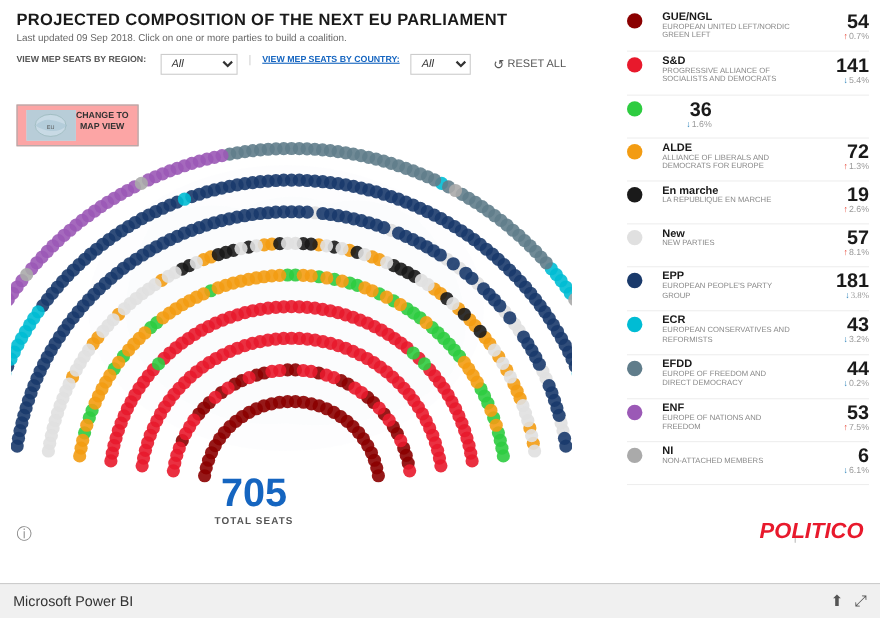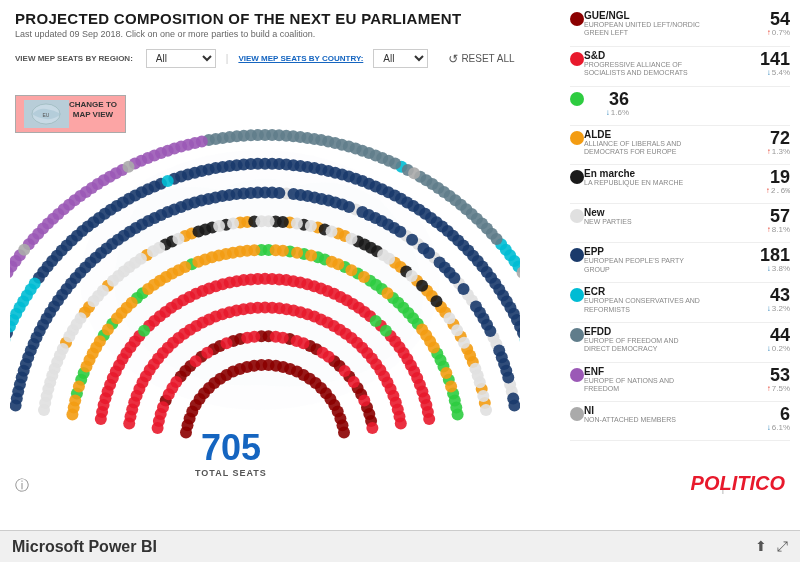--- a/index.html
+++ b/index.html
@@ -6,61 +6,61 @@
     body { font-family: 'Segoe UI', Arial, sans-serif; background: #fff; width: 800px; height: 562px; overflow: hidden; position: relative; }
 
     #main-container { width: 800px; height: 530px; background: #fff; position: relative; }
 
     
     #header { padding: 10px 15px 4px 15px; }
     #title { font-size: 15px; font-weight: 700; color: #1a1a1a; letter-spacing: 0.3px; }
     #subtitle { font-size: 9px; color: #666; margin-top: 2px; }
 
     
-    #controls { display: flex; align-items: center; padding: 6px 15px; gap: 10px; }
+    #controls { display: flex; padding: 6px 15px; gap: 10px; }
     .control-label { font-size: 8px; color: #555; font-weight: 600; text-transform: uppercase; margin-right: 3px; }
-    select { font-size: 10px; border: 1px solid #ccc; padding: 2px 16px 2px 5px; background: #fff; color: #333; cursor: pointer; appearance: auto; }
+    select { font-size: 10px; border: 1px solid #ccc; padding: 2px 16px 2px 5px; background: #fff; color: #333; cursor: pointer; appearance: auto; font-style: italic; }
     #reset-btn { display: flex; align-items: center; gap: 3px; font-size: 10px; color: #555; cursor: pointer; margin-left: 10px; }
     #reset-icon { color: #555; font-size: 12px; }
 
     
     #map-btn { position: absolute; left: 15px; top: 95px; border: 1.5px solid #aaa; padding: 4px 8px; display: flex; align-items: flex-start; gap: 0; cursor: pointer; background: #fca5a5; }
     #map-btn-img { width: 45px; height: 28px; background: #d0dce8; border: none; display: flex; align-items: center; justify-content: center; font-size: 8px; color: #666; }
     #map-btn-text { font-size: 8px; font-weight: 700; color: #333; text-align: center; line-height: 1.3; }
 
     
     #chart-area { position: absolute; left: 0; top: 75px; width: 530px; height: 440px; }
     #parliament-svg { position: absolute; left: 10px; top: 30px; }
 
     
     #center-seats { position: absolute; left: 195px; top: 355px; text-align: center; }
     #seats-number { font-size: 36px; font-weight: 700; color: #1565c0; line-height: 1; }
     #seats-label { font-size: 9px; color: #555; font-weight: 600; letter-spacing: 1px; margin-top: 2px; }
 
     
     #legend { position: absolute; right: 10px; top: 10px; width: 220px; }
-    .party-row { display: flex; align-items: flex-start; margin-bottom: 8px; gap: 0; }
+    .party-row { display: flex; align-items: flex-start; margin-bottom: 8px; gap: 18px; }
     .party-dot { width: 14px; height: 14px; border-radius: 50%; flex-shrink: 0; margin-top: 2px; }
     .party-info { flex: 1; }
     .party-name { font-size: 10px; font-weight: 700; color: #1a1a1a; }
     .party-desc { font-size: 7px; color: #888; text-transform: uppercase; line-height: 1.2; max-width: 120px; }
     .party-count-block { display: flex; flex-direction: column; align-items: flex-end; min-width: 45px; }
     .party-count { font-size: 18px; font-weight: 700; color: #1a1a1a; line-height: 1; }
     .party-change { font-size: 8px; display: flex; align-items: center; gap: 1px; }
     .change-up { color: #e74c3c; }
     .change-down { color: #2980b9; }
     .arrow-up::before { content: '↑'; }
     .arrow-down::before { content: '↓'; }
 
     
     .party-divider { border: none; border-top: 1px solid #eee; margin: 3px 0; }
 
     
     #bottom-bar { position: absolute; bottom: 0; left: 0; width: 800px; height: 32px; background: #f0f0f0; border-top: 1px solid #ccc; display: flex; align-items: center; justify-content: space-between; padding: 0 12px; }
-    #powerbi-label { font-size: 16px; color: #333; font-weight: 700; }
+    #powerbi-label { font-size: 13px; color: #333; font-weight: 400; }
     #bottom-icons { display: flex; gap: 10px; }
     .bottom-icon { font-size: 14px; color: #555; cursor: pointer; }
 
     
     #info-icon { position: absolute; bottom: 35px; left: 15px; color: #888; font-size: 14px; cursor: pointer; }
 
     
     #politico { position: absolute; bottom: 35px; right: 15px; color: #e8192c; font-size: 20px; font-weight: 700; font-style: italic; }
     #politico-sep { position: absolute; bottom: 35px; right: 75px; color: #ccc; font-size: 16px; }
 
@@ -894,21 +894,21 @@
         <div class="party-row">
           <div class="party-dot" style="background: rgb(26, 26, 26);"></div>
           <div class="party-info">
             <div class="party-name">En marche</div>
             <div class="party-desc">LA REPUBLIQUE EN MARCHE</div>
           </div>
           <div class="party-count-block">
             <div class="party-count">19</div>
             <div class="party-change">
               <span class="arrow-up change-up"></span>
-              <span style="color: rgb(153, 153, 153); font-family: Liberation Mono, monospace;">2.6%</span>
+              <span style="color: rgb(153, 153, 153);">2.6%</span>
             </div>
           </div>
         </div>
         <hr class="party-divider">
         <div class="party-row">
           <div class="party-dot" style="background: rgb(224, 224, 224);"></div>
           <div class="party-info">
             <div class="party-name">New</div>
             <div class="party-desc">NEW PARTIES</div>
           </div>
@@ -924,21 +924,21 @@
         <div class="party-row">
           <div class="party-dot" style="background: rgb(26, 58, 107);"></div>
           <div class="party-info">
             <div class="party-name">EPP</div>
             <div class="party-desc">EUROPEAN PEOPLE'S PARTY GROUP</div>
           </div>
           <div class="party-count-block">
             <div class="party-count">181</div>
             <div class="party-change">
               <span class="arrow-down change-down"></span>
-              <span style="color: rgb(153, 153, 153);">3.8%</span>
+              <span style="color: rgb(153, 153, 153); font-family: Liberation Serif, serif;">3.8%</span>
             </div>
           </div>
         </div>
         <hr class="party-divider">
         <div class="party-row">
           <div class="party-dot" style="background: rgb(0, 188, 212);"></div>
           <div class="party-info">
             <div class="party-name">ECR</div>
             <div class="party-desc">EUROPEAN CONSERVATIVES AND REFORMISTS</div>
           </div>

